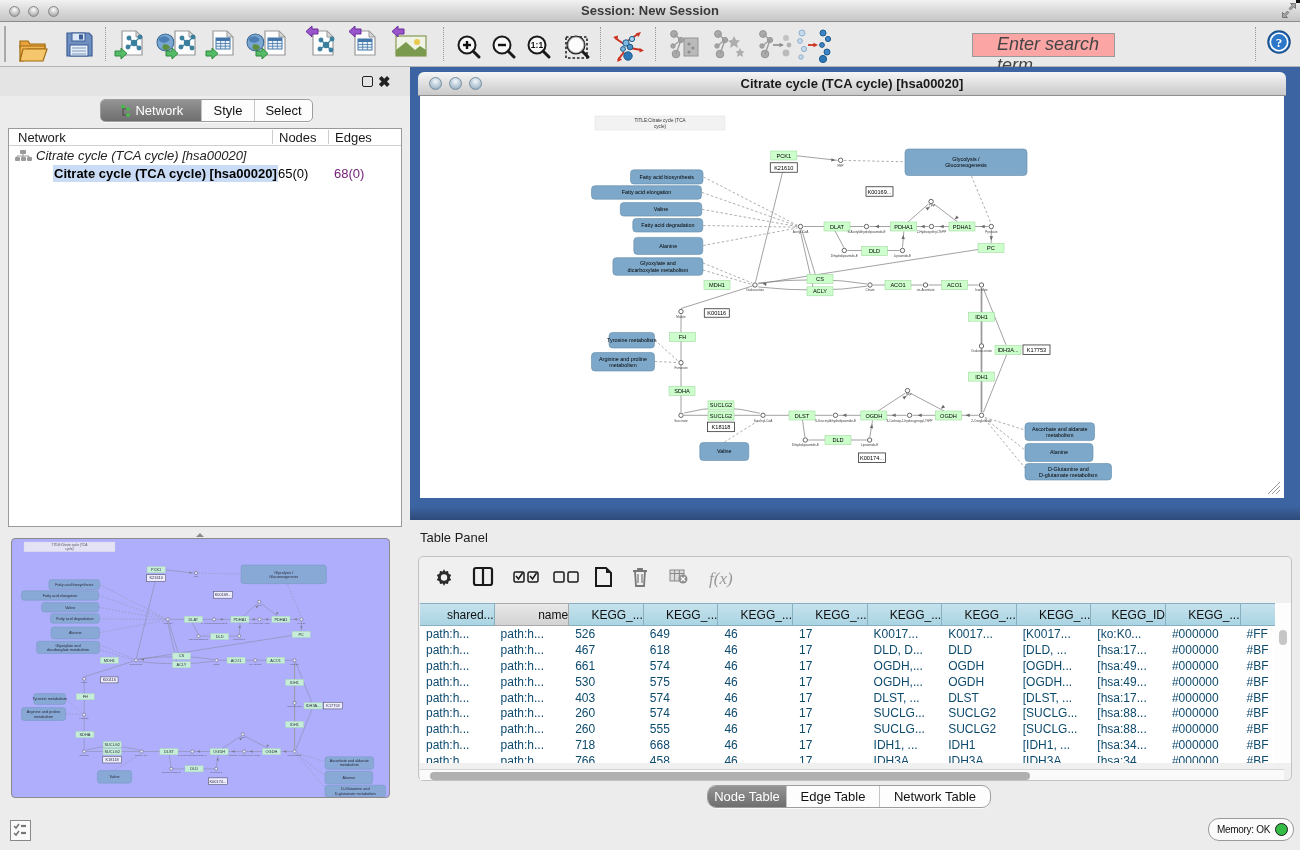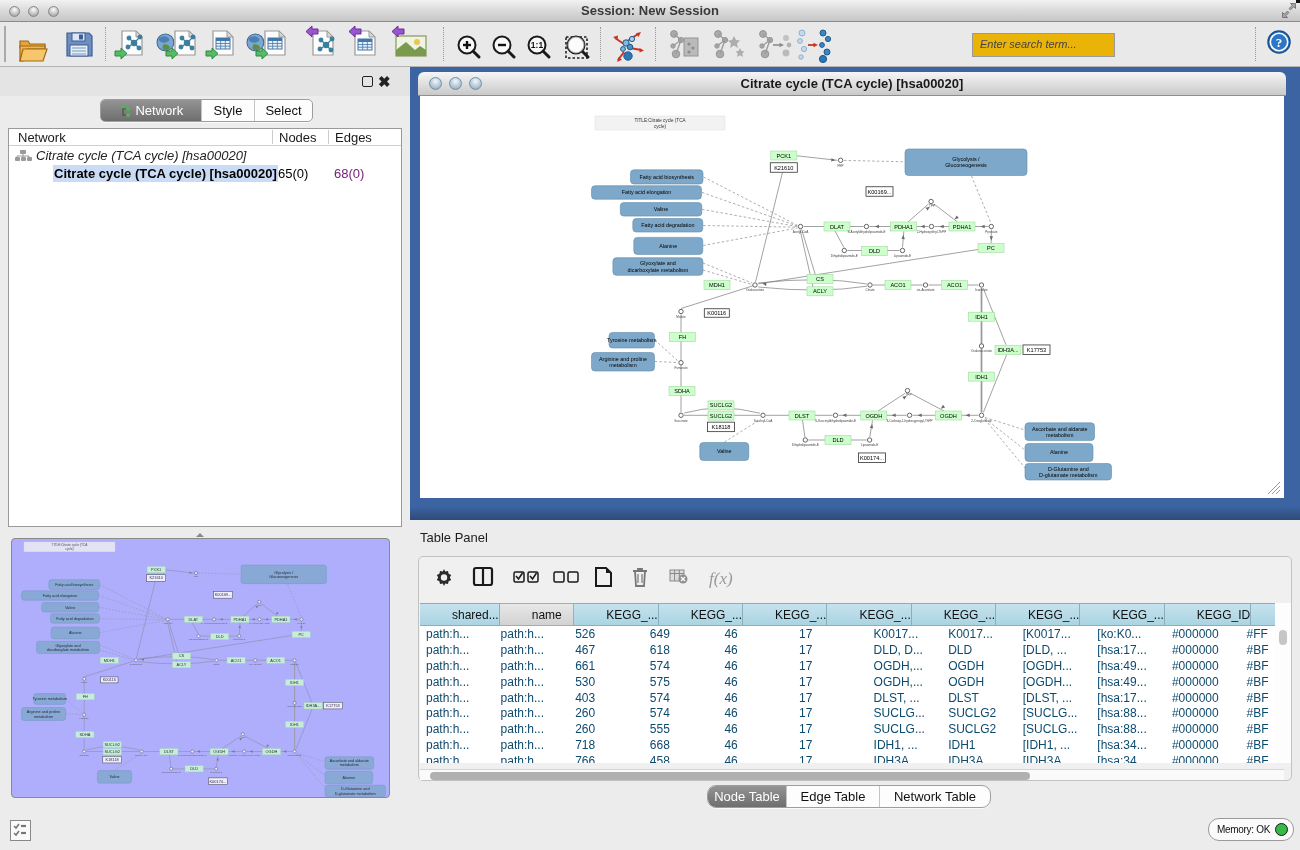--- a/index.html
+++ b/index.html
@@ -5,22 +5,22 @@
   font-family:"Liberation Sans",sans-serif; background:#ececec; }
 .abs { position:absolute; }
 #titlebar { left:0; top:0; width:1300px; height:22px;
   background:linear-gradient(#f2f2f2,#d8d8d8 55%,#c6c6c6); border-bottom:1px solid #8c8c8c; }
 #titlebar .t { width:100%; text-align:center; font-size:13px; font-weight:bold; color:#3a3a3a; line-height:21px; }
 .mac { position:absolute; top:5.5px; width:11px; height:11px; border-radius:50%;
   background:radial-gradient(circle at 50% 30%, #fdfdfd, #b9b9b9 65%, #8f8f8f);
   border:1px solid #888; }
 #toolbar { left:0; top:22px; width:1300px; height:45px; background:#e9e9e9; border-bottom:1px solid #b4b4b4; }
 .vsep { position:absolute; top:5px; height:34px; border-left:1px dotted #999; }
-#search { position:absolute; left:972px; top:11px; width:143px; height:24px; background:#eab308;
-  border:1.5px solid #9a9a9a; font-style:italic; font-size:11px; color:#444; padding-left:7px; line-height:21px; }
+#search { position:absolute; left:972px; top:11px; width:143px; height:24px; background:#fca5a5;
+  border:1.5px solid #9a9a9a; font-style:italic; font-size:18px; color:#444; padding-left:24px; line-height:21px; }
 #cpanel-h { left:0; top:67px; width:410px; height:29px; background:#e4e4e4; }
 #cpanel-h .t { font-size:13px; color:#1d1d1d; padding:8px 0 0 14px; }
 .winbtn { position:absolute; font-size:13px; color:#222; top:7px; }
 .seg { position:absolute; display:flex; border:1px solid #9e9e9e; border-radius:5px; overflow:hidden;
   background:#fdfdfd; box-shadow:0 1px 0 rgba(255,255,255,.7); }
 .seg div { font-size:13px; color:#111; text-align:center; line-height:21px; }
 .seg .sel { background:linear-gradient(#949494,#6e6e6e); color:#fff; }
 .seg .dv { width:1px; background:#c4c4c4; }
 #tree { left:8px; top:128px; width:394px; height:399px; background:#fff; border:1px solid #9a9a9a; }
 #tree .hdr { height:17px; border-bottom:1px solid #cfcfcf; position:relative; font-size:13px; color:#1a1a1a; }
@@ -42,21 +42,21 @@
 #tpanel-h .t { font-size:13px; color:#1d1d1d; padding:10px 0 0 10px; }
 #tpanel { left:418px; top:556px; width:874px; height:225px; background:#f0f0f0;
   border:1px solid #c2c2c2; border-radius:5px; }
 #ttable { position:absolute; left:1px; top:46px; width:855px; height:160px; overflow:hidden; background:#fff; }
 #vscroll { position:absolute; left:856px; top:46px; width:16px; height:160px; background:#fdfdfd; }
 #vthumb { position:absolute; left:4px; top:27px; width:8px; height:15px; background:#c6c6c6; border-radius:4px; }
 .trow { display:flex; height:15.875px; line-height:16.7px; font-size:12px; color:#0c4a6e; }
 .trow div { flex:0 0 74.6px; padding-left:6px; overflow:hidden; white-space:nowrap; }
 .thead { display:flex; height:23px; }
 .thead div { flex:0 0 74.6px; border-right:1px solid #86b0bf; border-bottom:1px solid #86b0bf; border-top:1px solid #86b0bf;
-  background:linear-gradient(#c6e2ee,#aad4e2); font-size:12px; text-align:left; line-height:22px; color:#111;padding-left:32px; }
+  background:linear-gradient(#c6e2ee,#aad4e2); font-size:12px; text-align:right; line-height:22px; color:#111; }
 .thead div.grey { background:linear-gradient(#e8e8e8,#d2d2d2); border-color:#aaa; }
 #hscroll { position:absolute; left:1px; top:212px; width:864px; height:11px; background:#fafafa; border-top:1px solid #d5d5d5;}
 #hthumb { position:absolute; left:10px; top:1.5px; width:600px; height:8px; background:#b0b0b0; border-radius:4px; }
 #memory { left:1208px; top:818px; width:86px; height:23px; background:#fbfbfb; border:1.5px solid #9a9a9a;
   border-radius:11px; font-size:10px; color:#111; text-align:left; padding:5px 0 0 8px; letter-spacing:-0.3px; }
 #memdot { position:absolute; left:66px; top:4px; width:13px; height:13px; border-radius:50%;
   background:#33bb44; border:1.5px solid #1a1a1a; }
 #cheklist { left:10px; top:820px; width:21px; height:21px; background:#fafafa; border:1.5px solid #888; }
 </style></head><body>
 

